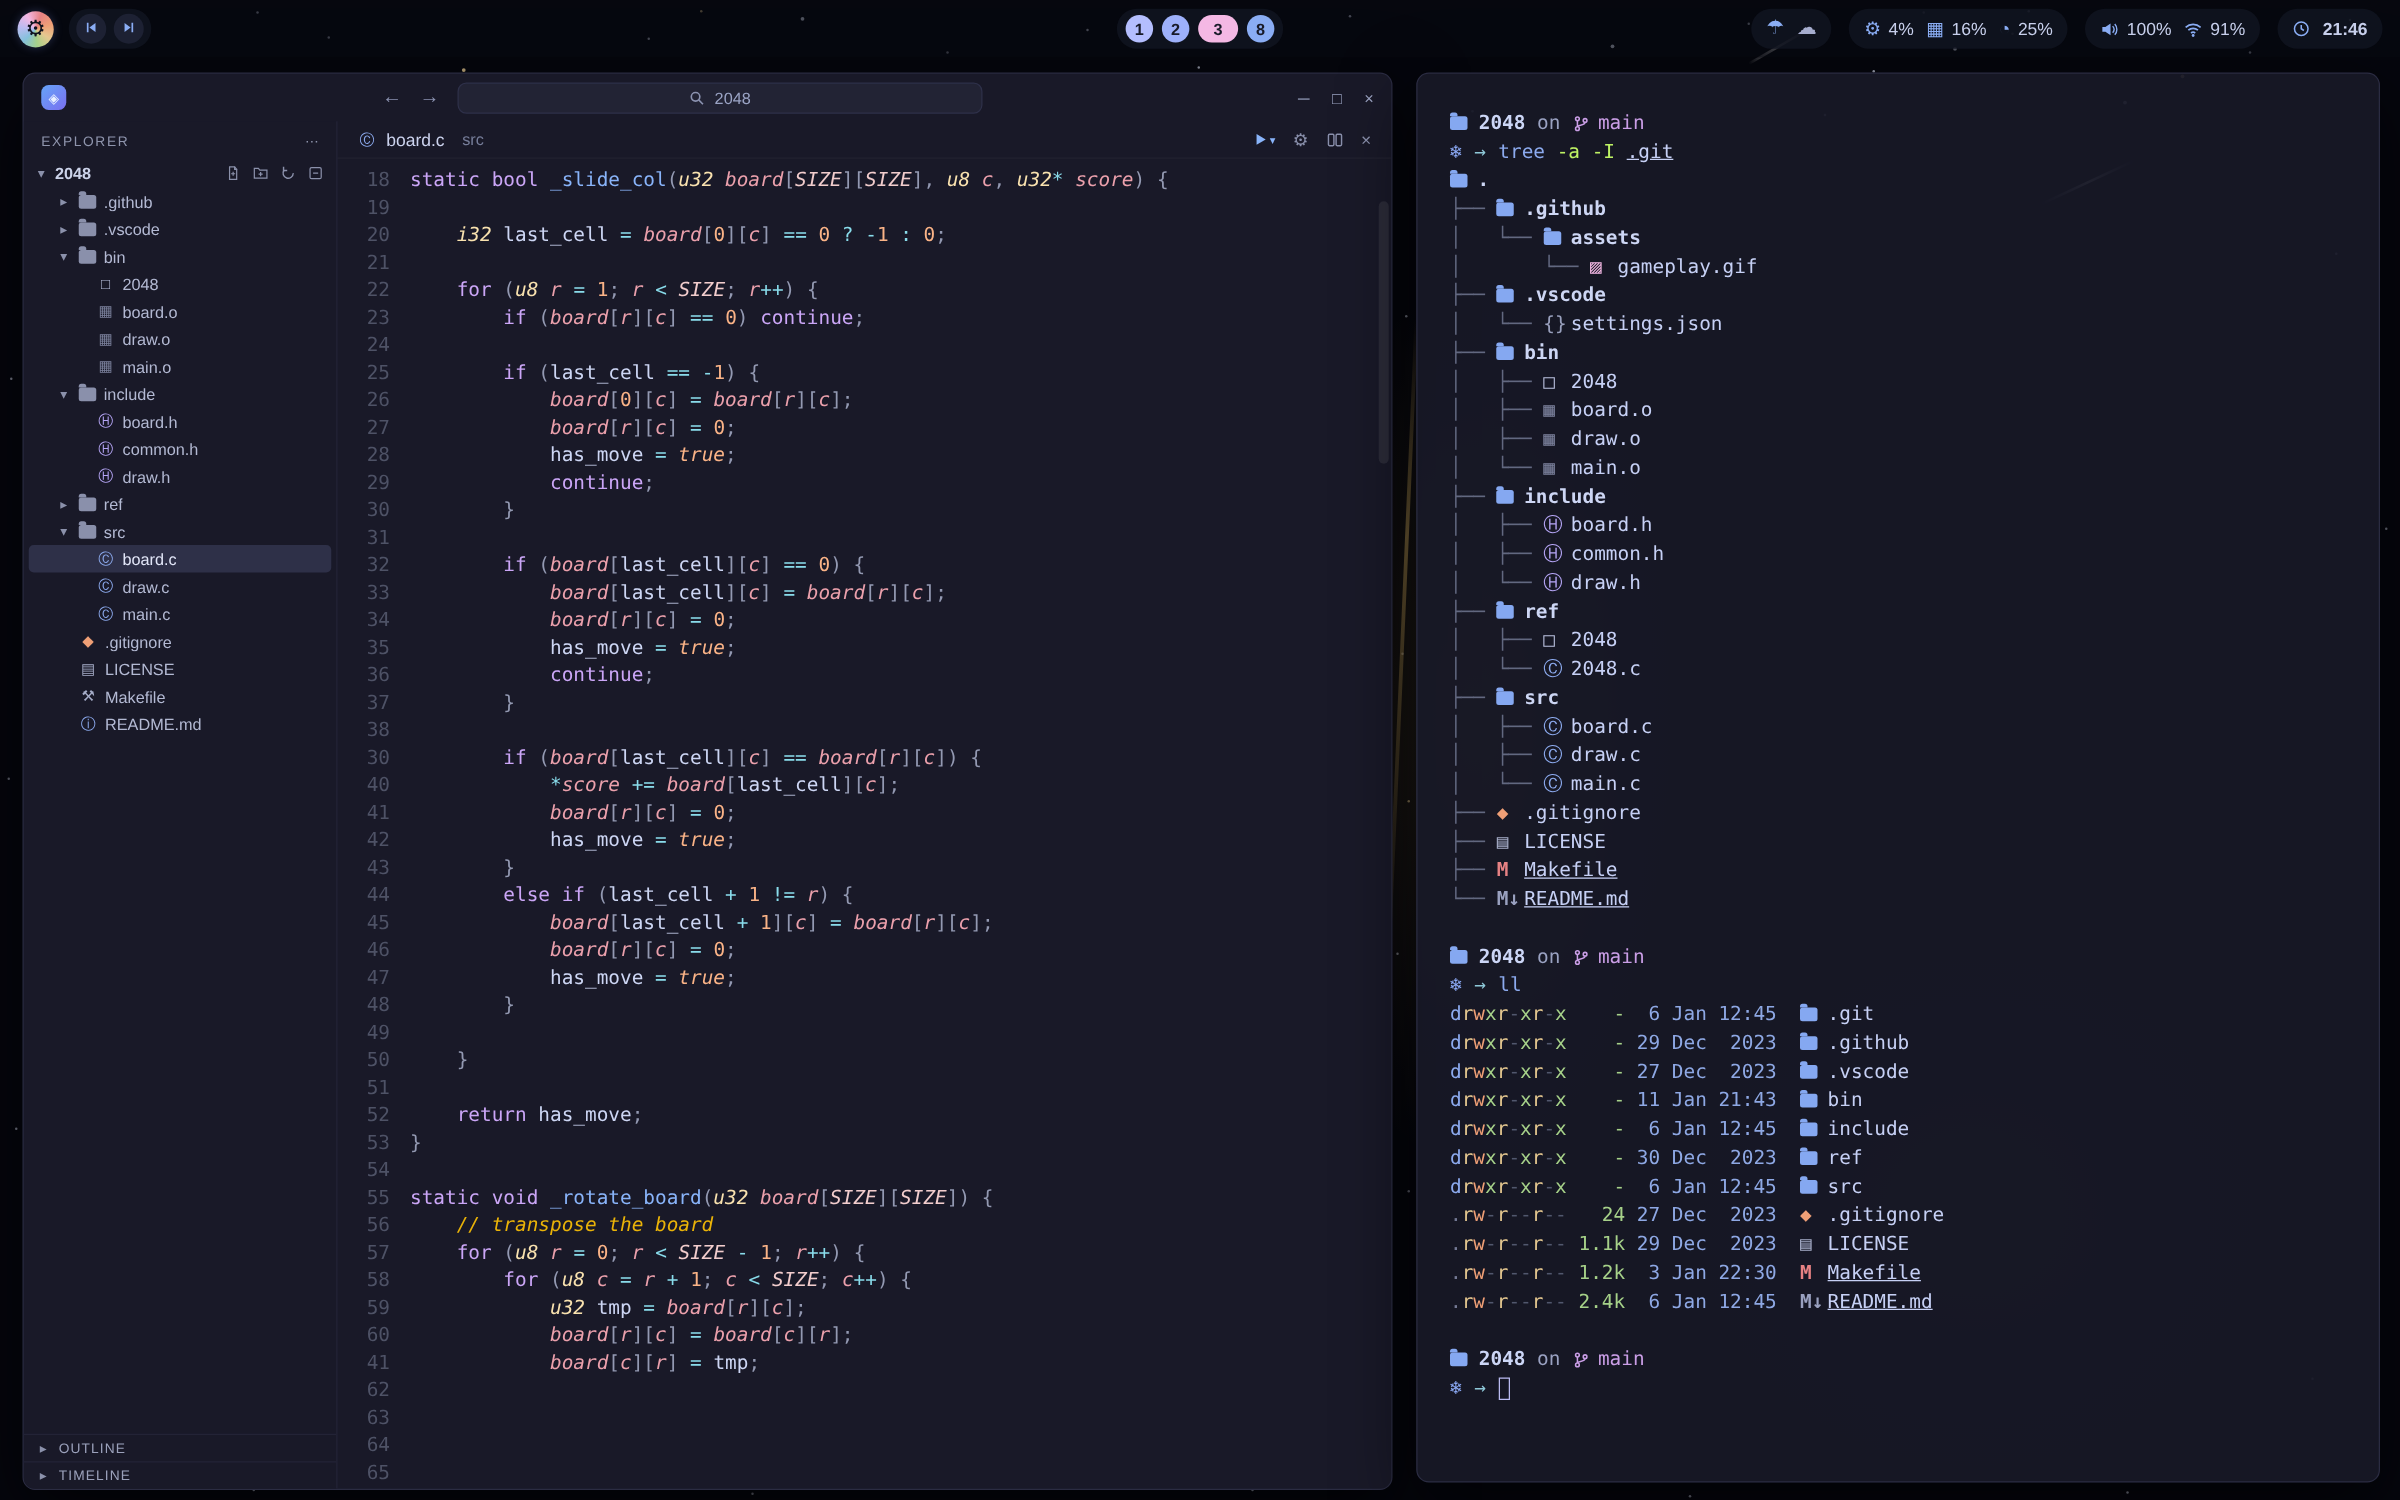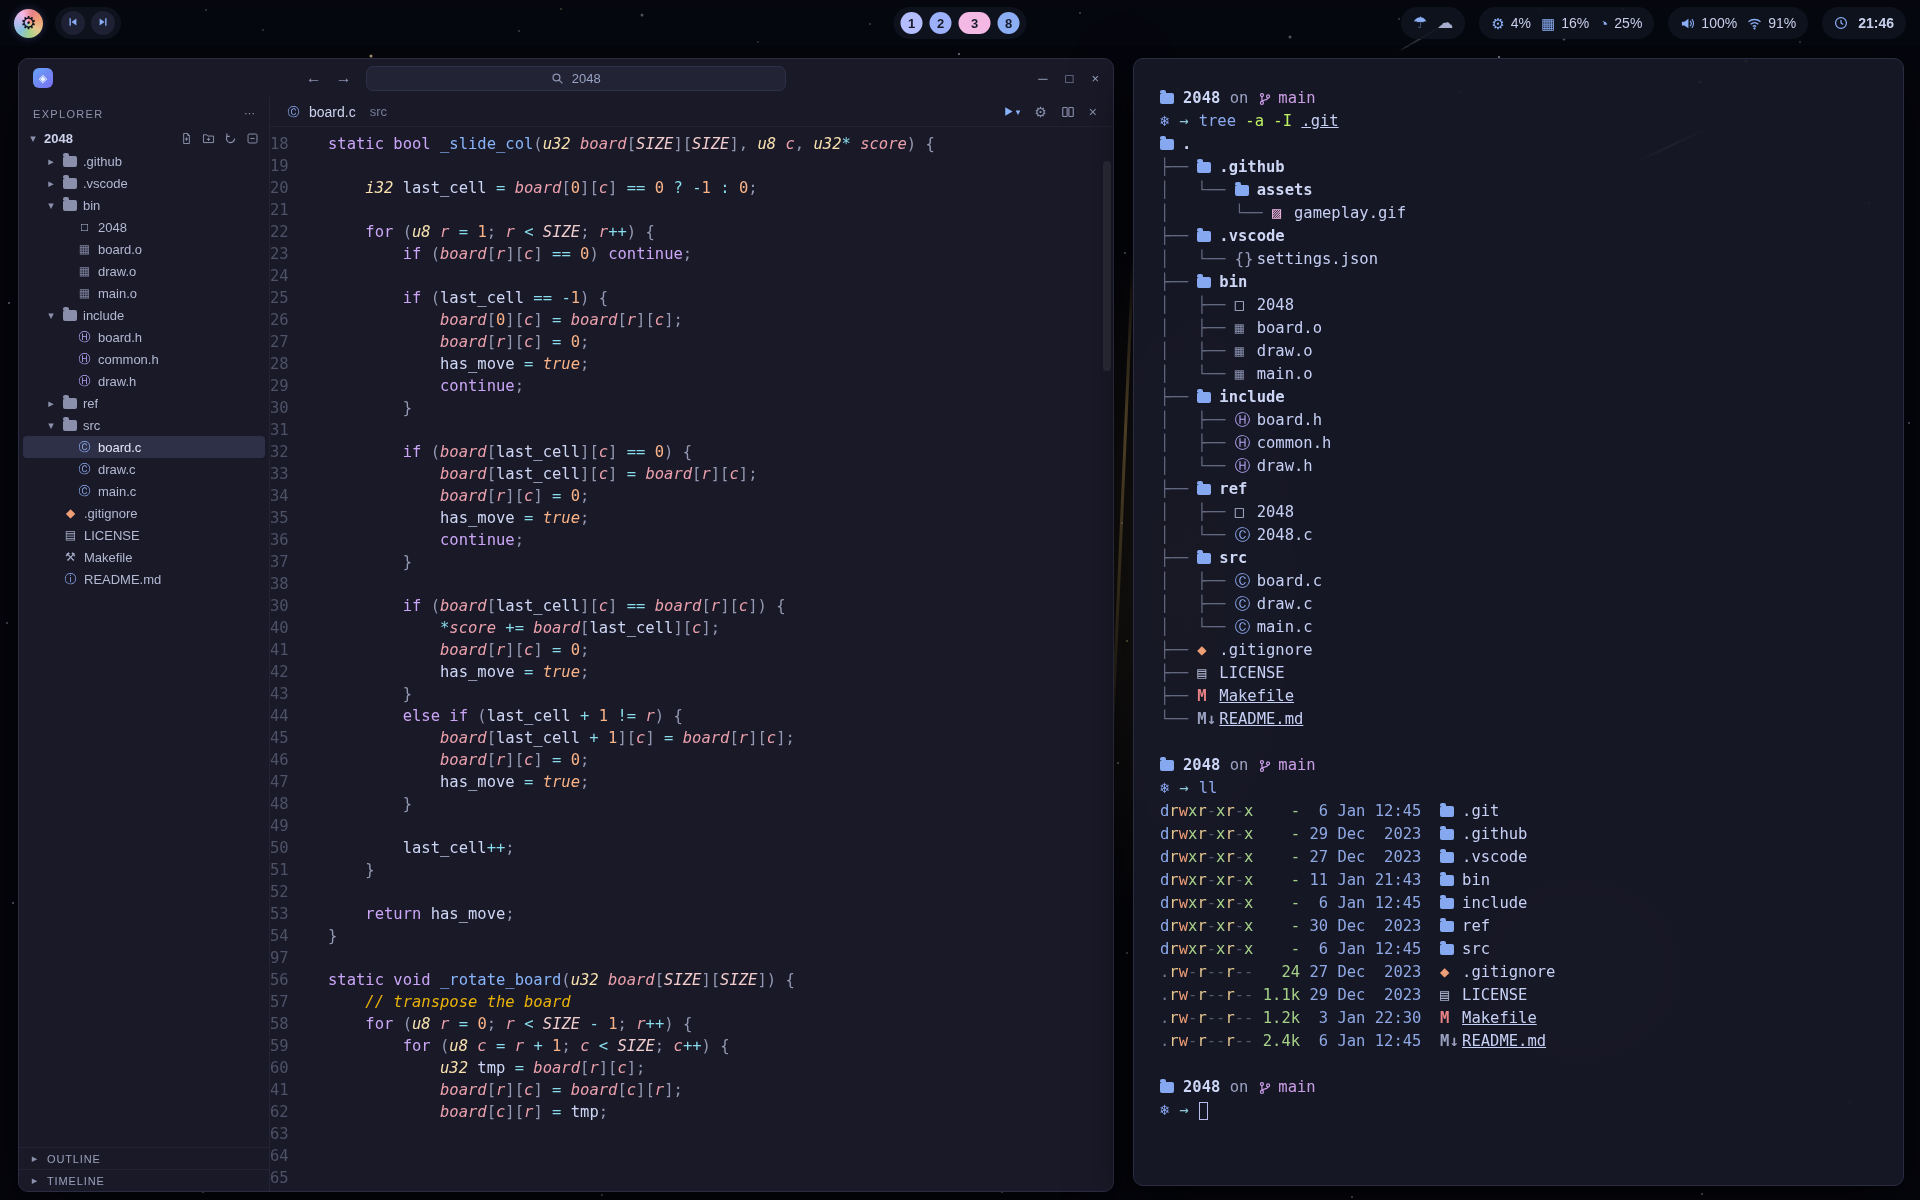--- a/index.html
+++ b/index.html
@@ -72,21 +72,21 @@
   .panelrow{display:flex;align-items:center;gap:6px;height:22px;padding:0 10px;border-top:1px solid #232336;color:#9ba1bb;font-size:11px;letter-spacing:.08em;cursor:pointer}
   .earea{flex:1;display:flex;flex-direction:column;min-width:0;border-left:1px solid #232336}
   .tabbar{height:30px;flex:none;display:flex;align-items:center;padding:0 16px;gap:8px;border-bottom:1px solid rgba(255,255,255,.04);font-size:14px}
   .tabfile{color:#ccd3ee}
   .tabctx{color:#767d99;font-size:13px;margin-left:6px}
   .tabactions{margin-left:auto;display:flex;align-items:center;gap:14px;color:#8a90ac}
   .tabactions .run{color:#89b4fa;display:inline-flex;align-items:center}
   .tabactions span{cursor:pointer;display:inline-flex;align-items:center}
   .dropcaret{font-size:9px;margin-left:1px}
   .codewrap{flex:1;display:flex;font-family:"DejaVu Sans Mono",monospace;font-size:15.5px;line-height:22px;padding-top:6px;min-height:0;position:relative}
-  .gutter{width:58px;flex:none;text-align:left;padding-right:16px;color:#4e5266}
+  .gutter{width:58px;flex:none;text-align:right;padding-right:16px;color:#4e5266}
   .code{flex:1;overflow:hidden}
   .cl{white-space:pre;height:22px}
   .kw{color:#cba6f7}
   .typ{color:#f9e2af;font-style:italic}
   .fn{color:#89b4fa}
   .par{color:#eba0ac;font-style:italic}
   .num{color:#fab387}
   .boo{color:#fab387;font-style:italic}
   .cst{color:#f2cdcd;font-style:italic}
   .op{color:#89dceb}
@@ -459,21 +459,21 @@
             <div class="cl">45</div>
             <div class="cl">46</div>
             <div class="cl">47</div>
             <div class="cl">48</div>
             <div class="cl">49</div>
             <div class="cl">50</div>
             <div class="cl">51</div>
             <div class="cl">52</div>
             <div class="cl">53</div>
             <div class="cl">54</div>
-            <div class="cl">97</div>
+            <div class="cl">55</div>
             <div class="cl">56</div>
             <div class="cl">57</div>
             <div class="cl">58</div>
             <div class="cl">59</div>
             <div class="cl">60</div>
             <div class="cl">41</div>
             <div class="cl">62</div>
             <div class="cl">63</div>
             <div class="cl">64</div>
             <div class="cl">65</div>
@@ -504,21 +504,20 @@
             <div class="cl"><span class="pln">            </span><span class="op">*</span><span class="par">score</span><span class="pln"> </span><span class="op">+=</span><span class="pln"> </span><span class="par">board</span><span class="pun">[</span><span class="pln">last_cell</span><span class="pun">]</span><span class="pun">[</span><span class="par">c</span><span class="pun">]</span><span class="pun">;</span></div>
             <div class="cl"><span class="pln">            </span><span class="par">board</span><span class="pun">[</span><span class="par">r</span><span class="pun">]</span><span class="pun">[</span><span class="par">c</span><span class="pun">]</span><span class="pln"> </span><span class="op">=</span><span class="pln"> </span><span class="num">0</span><span class="pun">;</span></div>
             <div class="cl"><span class="pln">            </span><span class="pln">has_move</span><span class="pln"> </span><span class="op">=</span><span class="pln"> </span><span class="boo">true</span><span class="pun">;</span></div>
             <div class="cl"><span class="pln">        </span><span class="pun">}</span></div>
             <div class="cl"><span class="pln">        </span><span class="kw">else</span><span class="pln"> </span><span class="kw">if</span><span class="pln"> </span><span class="pun">(</span><span class="pln">last_cell</span><span class="pln"> </span><span class="op">+</span><span class="pln"> </span><span class="num">1</span><span class="pln"> </span><span class="op">!=</span><span class="pln"> </span><span class="par">r</span><span class="pun">)</span><span class="pln"> </span><span class="pun">{</span></div>
             <div class="cl"><span class="pln">            </span><span class="par">board</span><span class="pun">[</span><span class="pln">last_cell</span><span class="pln"> </span><span class="op">+</span><span class="pln"> </span><span class="num">1</span><span class="pun">]</span><span class="pun">[</span><span class="par">c</span><span class="pun">]</span><span class="pln"> </span><span class="op">=</span><span class="pln"> </span><span class="par">board</span><span class="pun">[</span><span class="par">r</span><span class="pun">]</span><span class="pun">[</span><span class="par">c</span><span class="pun">]</span><span class="pun">;</span></div>
             <div class="cl"><span class="pln">            </span><span class="par">board</span><span class="pun">[</span><span class="par">r</span><span class="pun">]</span><span class="pun">[</span><span class="par">c</span><span class="pun">]</span><span class="pln"> </span><span class="op">=</span><span class="pln"> </span><span class="num">0</span><span class="pun">;</span></div>
             <div class="cl"><span class="pln">            </span><span class="pln">has_move</span><span class="pln"> </span><span class="op">=</span><span class="pln"> </span><span class="boo">true</span><span class="pun">;</span></div>
             <div class="cl"><span class="pln">        </span><span class="pun">}</span></div>
             <div class="cl"><span class="pln"> </span></div>
-            <div class="cl"><span class="pln">        </span><span class="pln">last_cell</span><span class="op">++</span><span class="pun">;</span></div>
             <div class="cl"><span class="pln">    </span><span class="pun">}</span></div>
             <div class="cl"><span class="pln"> </span></div>
             <div class="cl"><span class="pln">    </span><span class="kw">return</span><span class="pln"> </span><span class="pln">has_move</span><span class="pun">;</span></div>
             <div class="cl"><span class="pun">}</span></div>
             <div class="cl"><span class="pln"> </span></div>
             <div class="cl"><span class="kw">static</span><span class="pln"> </span><span class="kw">void</span><span class="pln"> </span><span class="fn">_rotate_board</span><span class="pun">(</span><span class="typ">u32</span><span class="pln"> </span><span class="par">board</span><span class="pun">[</span><span class="cst">SIZE</span><span class="pun">]</span><span class="pun">[</span><span class="cst">SIZE</span><span class="pun">]</span><span class="pun">)</span><span class="pln"> </span><span class="pun">{</span></div>
             <div class="cl"><span class="pln">    </span><span class="cmt">// transpose the board</span></div>
             <div class="cl"><span class="pln">    </span><span class="kw">for</span><span class="pln"> </span><span class="pun">(</span><span class="typ">u8</span><span class="pln"> </span><span class="par">r</span><span class="pln"> </span><span class="op">=</span><span class="pln"> </span><span class="num">0</span><span class="pun">;</span><span class="pln"> </span><span class="par">r</span><span class="pln"> </span><span class="op">&lt;</span><span class="pln"> </span><span class="cst">SIZE</span><span class="pln"> </span><span class="op">-</span><span class="pln"> </span><span class="num">1</span><span class="pun">;</span><span class="pln"> </span><span class="par">r</span><span class="op">++</span><span class="pun">)</span><span class="pln"> </span><span class="pun">{</span></div>
             <div class="cl"><span class="pln">        </span><span class="kw">for</span><span class="pln"> </span><span class="pun">(</span><span class="typ">u8</span><span class="pln"> </span><span class="par">c</span><span class="pln"> </span><span class="op">=</span><span class="pln"> </span><span class="par">r</span><span class="pln"> </span><span class="op">+</span><span class="pln"> </span><span class="num">1</span><span class="pun">;</span><span class="pln"> </span><span class="par">c</span><span class="pln"> </span><span class="op">&lt;</span><span class="pln"> </span><span class="cst">SIZE</span><span class="pun">;</span><span class="pln"> </span><span class="par">c</span><span class="op">++</span><span class="pun">)</span><span class="pln"> </span><span class="pun">{</span></div>
             <div class="cl"><span class="pln">            </span><span class="typ">u32</span><span class="pln"> </span><span class="pln">tmp</span><span class="pln"> </span><span class="op">=</span><span class="pln"> </span><span class="par">board</span><span class="pun">[</span><span class="par">r</span><span class="pun">]</span><span class="pun">[</span><span class="par">c</span><span class="pun">]</span><span class="pun">;</span></div>

